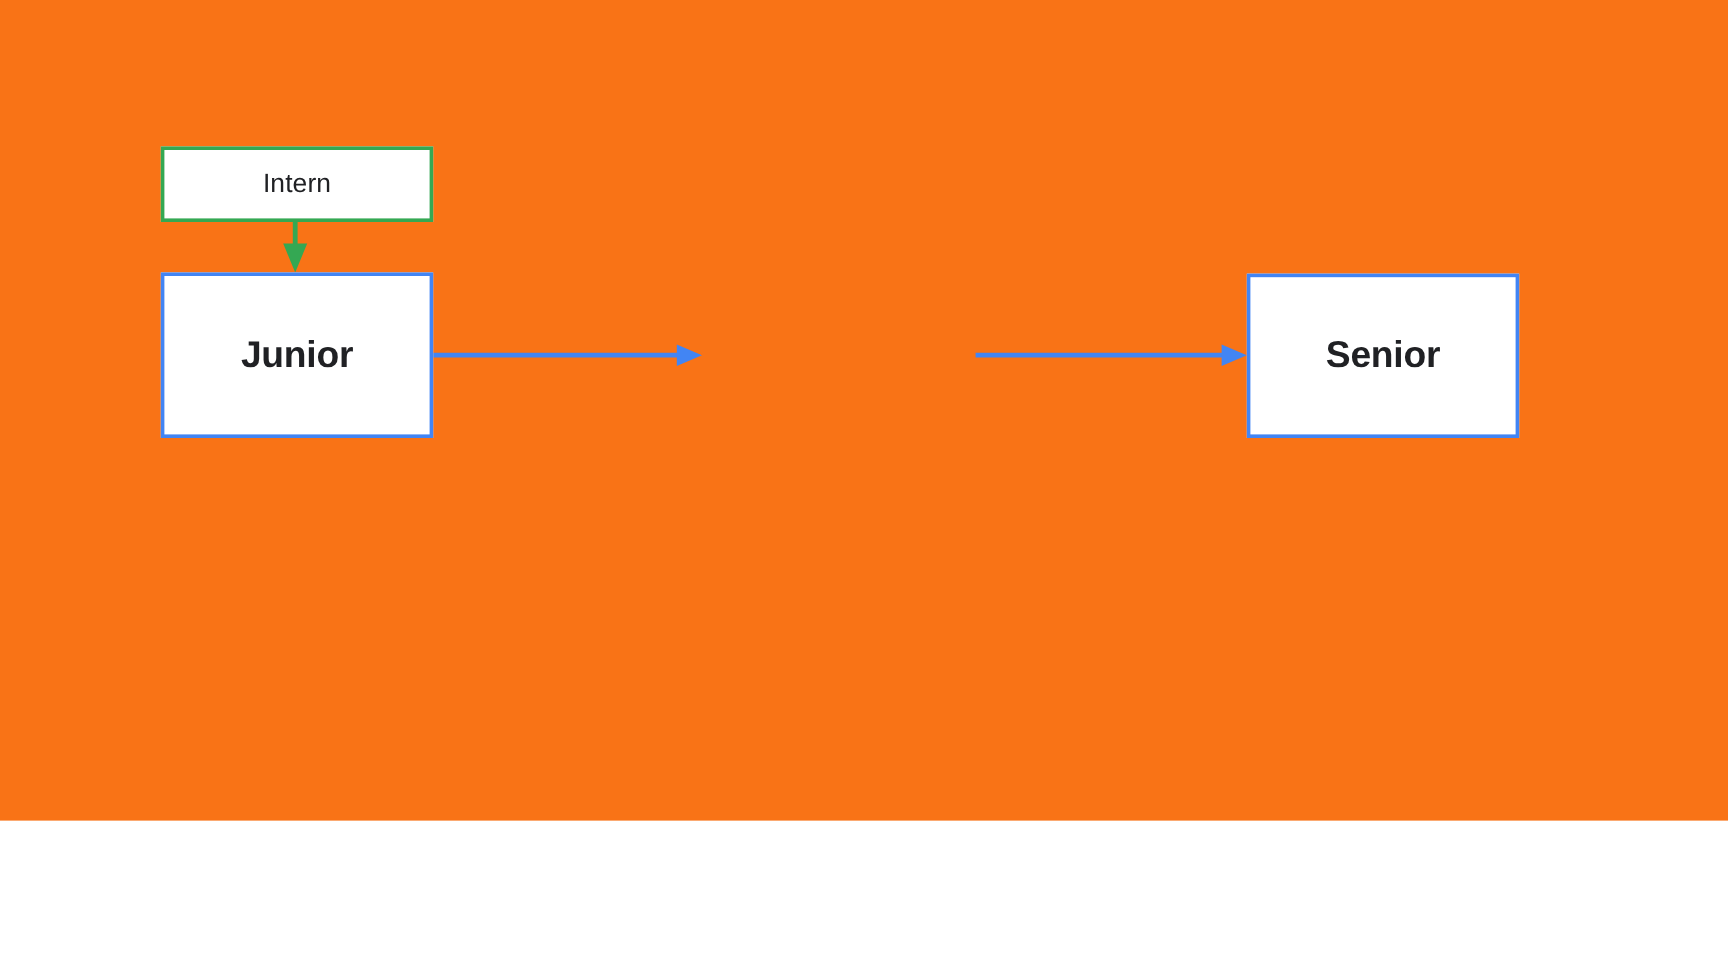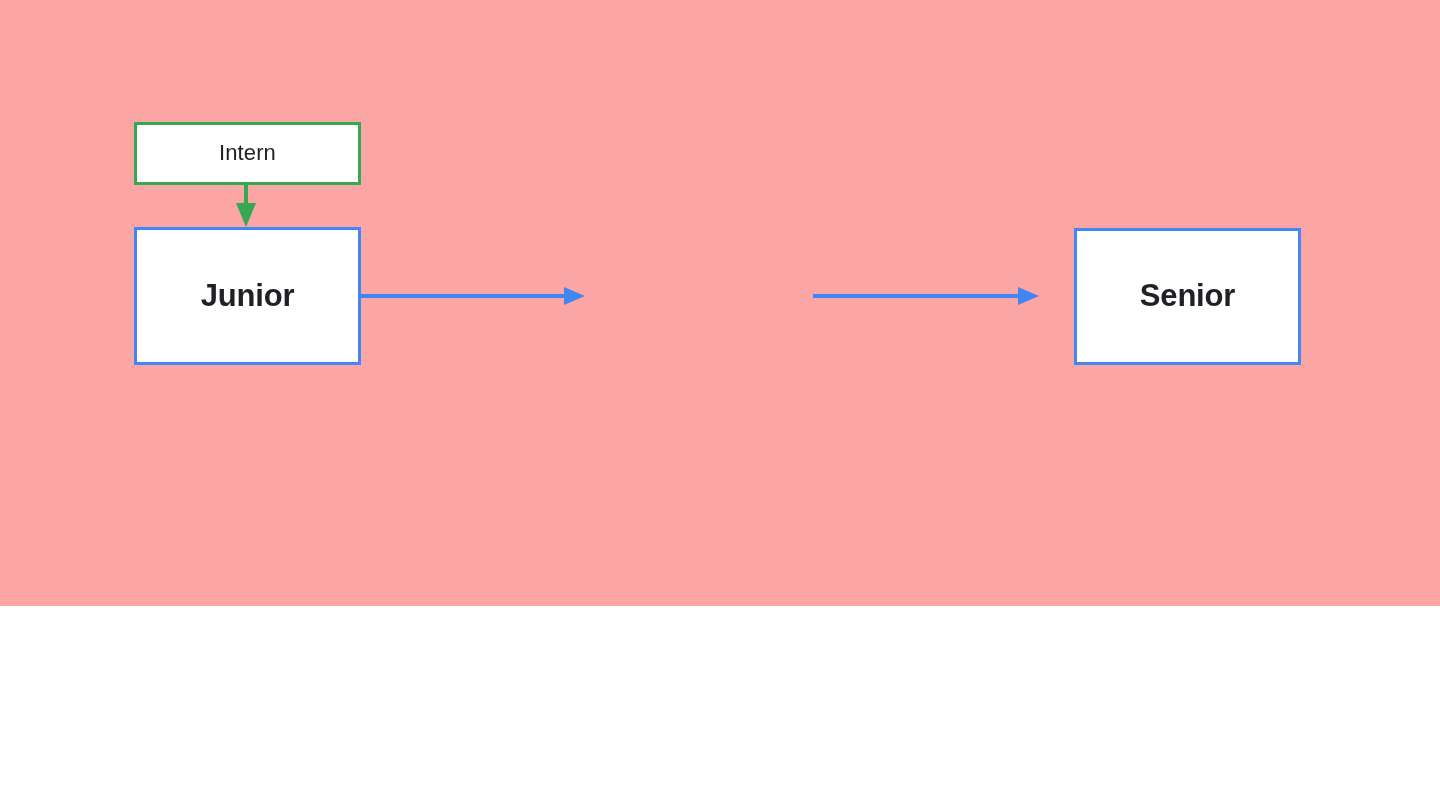--- a/index.html
+++ b/index.html
@@ -7,22 +7,22 @@
     margin: 0;
     padding: 0;
     background: #ffffff;
   }
   body {
     font-family: "Liberation Sans", sans-serif;
   }
   #canvas {
     position: relative;
     width: 1440px;
-    height: 606px;
-    background: #fca5a5;
+    height: 684px;
+    background: #f97316;
     overflow: hidden;
   }
   .edge-layer {
     position: absolute;
     left: 0;
     top: 0;
     width: 1440px;
     height: 810px;
     pointer-events: none;
   }
@@ -70,21 +70,20 @@
     width: 228px;
     height: 139px;
     border: 3px solid #4285f4;
   }
   #node-senior {
     left: 1039px;
     top: 228px;
     width: 227px;
     height: 137px;
     border: 3px solid #4285f4;
-    margin-left: 35px;
   }
   #node-junior .node-label,
   #node-mid .node-label,
   #node-senior .node-label {
     font-size: 31px;
     font-weight: 700;
     letter-spacing: -0.2px;
   }
 </style>
 </head>

